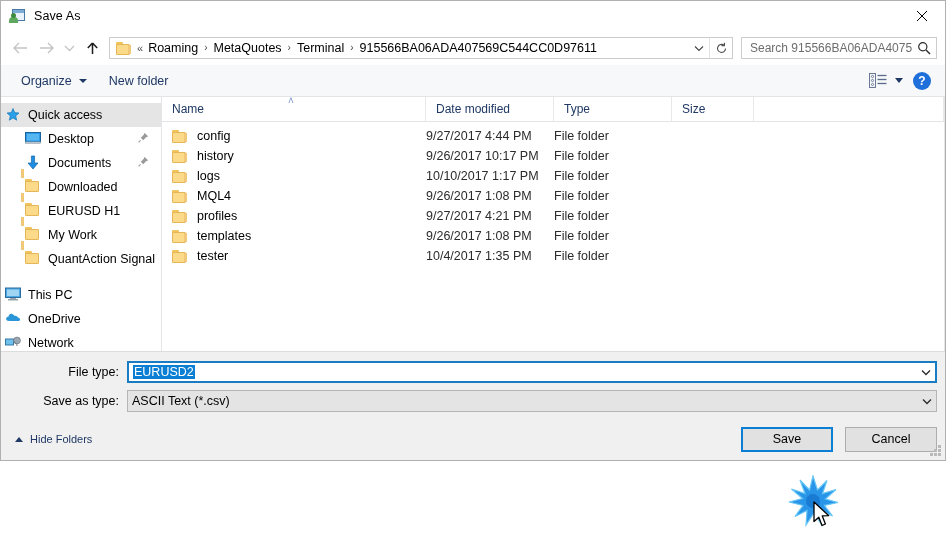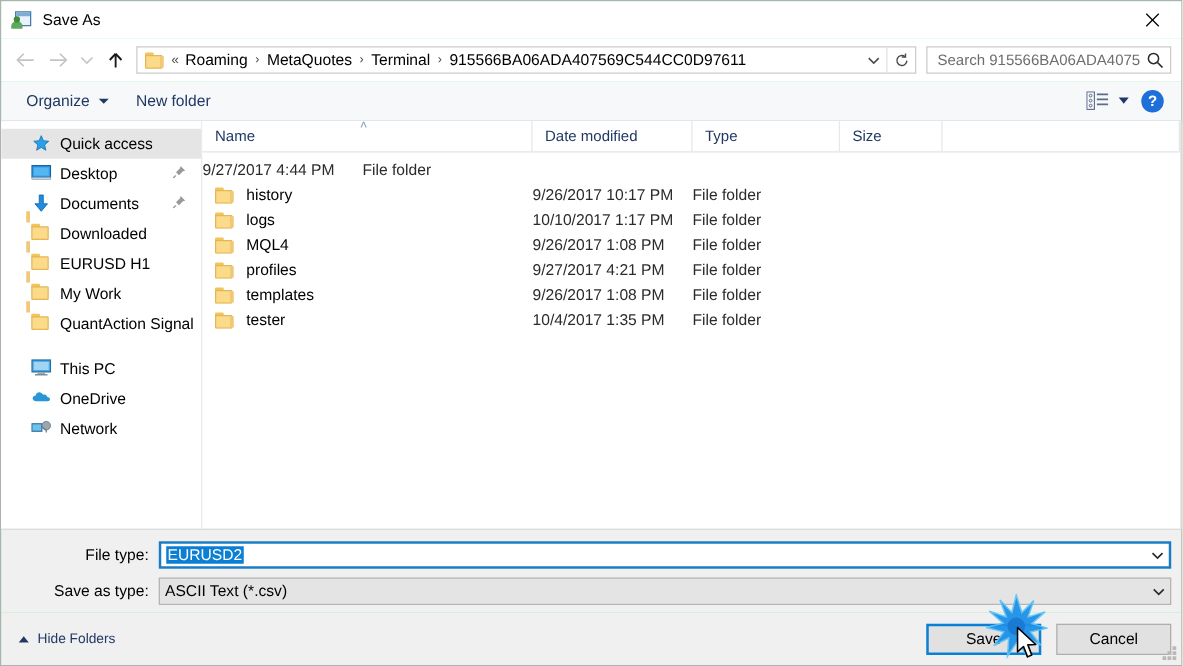--- a/index.html
+++ b/index.html
@@ -11,24 +11,24 @@
     height: 533px;
     overflow: hidden;
     font-family: "Liberation Sans", sans-serif;
     font-size: 12px;
     color: #000;
     background: #ffffff;
   }
   .dialog {
     position: relative;
     width: 946px;
-    height: 533px;
+    height: 461px;
     box-sizing: border-box;
     border: 1px solid #b0b0b0;
-    background: #86efac;
+    background: #0f172a;
     display: flex;
     flex-direction: column;
     justify-content: center;
   }
 
   
   .titlebar {
     height: 30px;
     min-height: 30px;
     background: #ffffff;
@@ -255,21 +255,21 @@
     overflow: hidden;
   }
   .nav-row {
     height: 24px;
     display: flex;
     align-items: center;
     padding-left: 24px;
     position: relative;
     white-space: nowrap;
   }
-  .nav-row.root { padding-left: 24px; }
+  .nav-row.root { padding-left: 4px; }
   .nav-row.selected { background: #e5e5e5; }
   .nav-row .ico {
     width: 16px; height: 16px;
     margin-right: 7px;
     flex: 0 0 auto;
     position: relative;
   }
   .nav-row .lbl {
     font-size: 12.5px;
     color: #000;
@@ -743,20 +743,28 @@
           <span>Name</span>
         </div>
         <div class="col col-date">Date modified</div>
         <div class="col col-type">Type</div>
         <div class="col col-size">Size</div>
         <div class="col col-rest"></div>
       </div>
 
       <div class="rows">
         <div class="row">
+          <div class="cell-name">
+            <span class="folder">
+                <span class="tab"></span>
+                <span class="body2"></span>
+                <span class="shade"></span>
+              </span>
+            <span>config</span>
+          </div>
           <div class="cell-date">9/27/2017 4:44 PM</div>
           <div class="cell-type">File folder</div>
           <div class="cell-size"></div>
         </div>
         <div class="row">
           <div class="cell-name">
             <span class="folder">
                 <span class="tab"></span>
                 <span class="body2"></span>
                 <span class="shade"></span>

